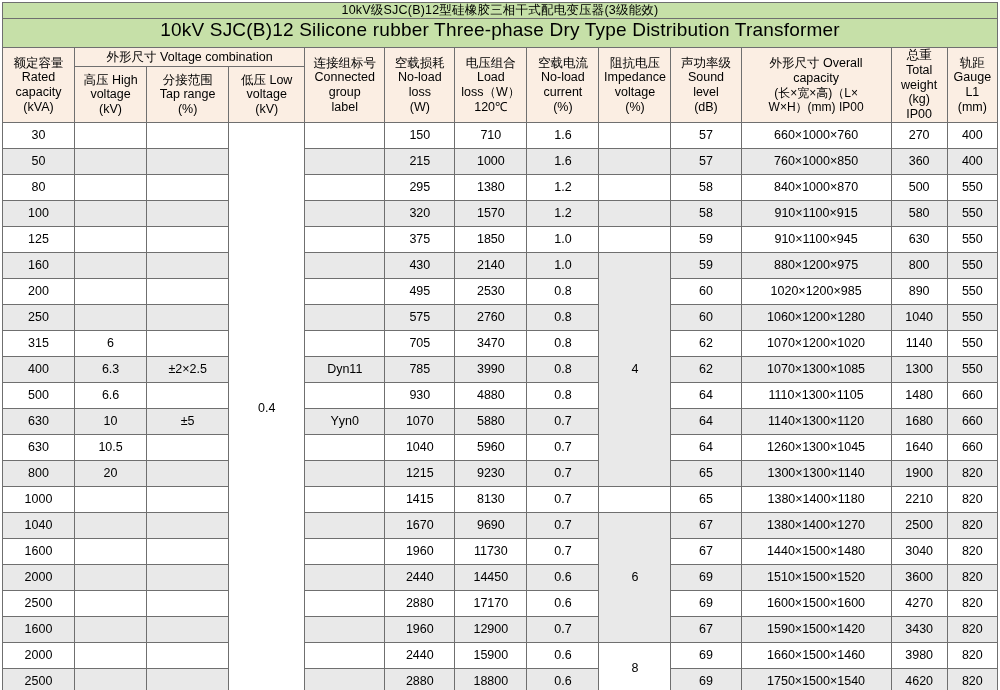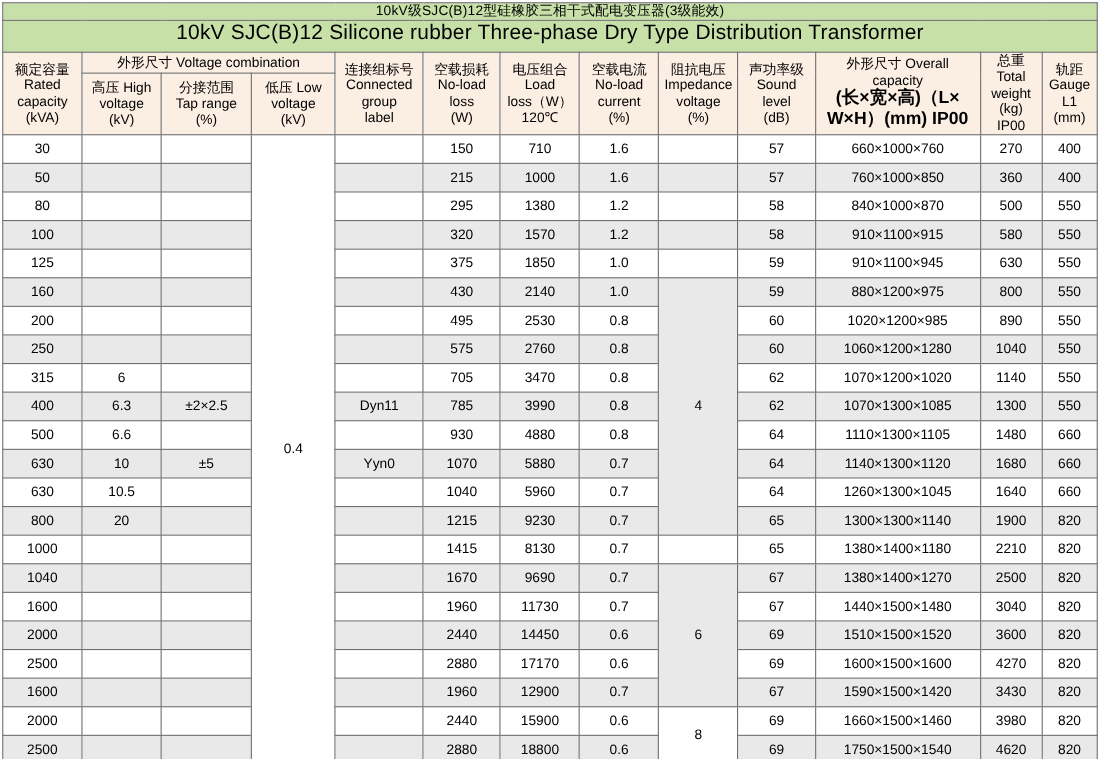--- a/index.html
+++ b/index.html
@@ -47,21 +47,21 @@
     padding-bottom: 6px;
   }
   .hdr td {
     background: #fbeee3;
     font-size: 12.5px;
     line-height: 1.2;
   }
   .zebra-a td { background: #ffffff; }
   .zebra-b td { background: #e9e9e9; }
   .data td { height: 25px; font-size: 12.5px; }
-  .small { font-size: 16px; font-weight: bold; }
+  .small { font-size: 12px; }
   .pad { padding: 0 2px; }
 </style>
 </head>
 <body>
 
 <div id="sheet">
   <table class="spec">
     <colgroup>
       <col style="width:72px">
       <col style="width:72px">

